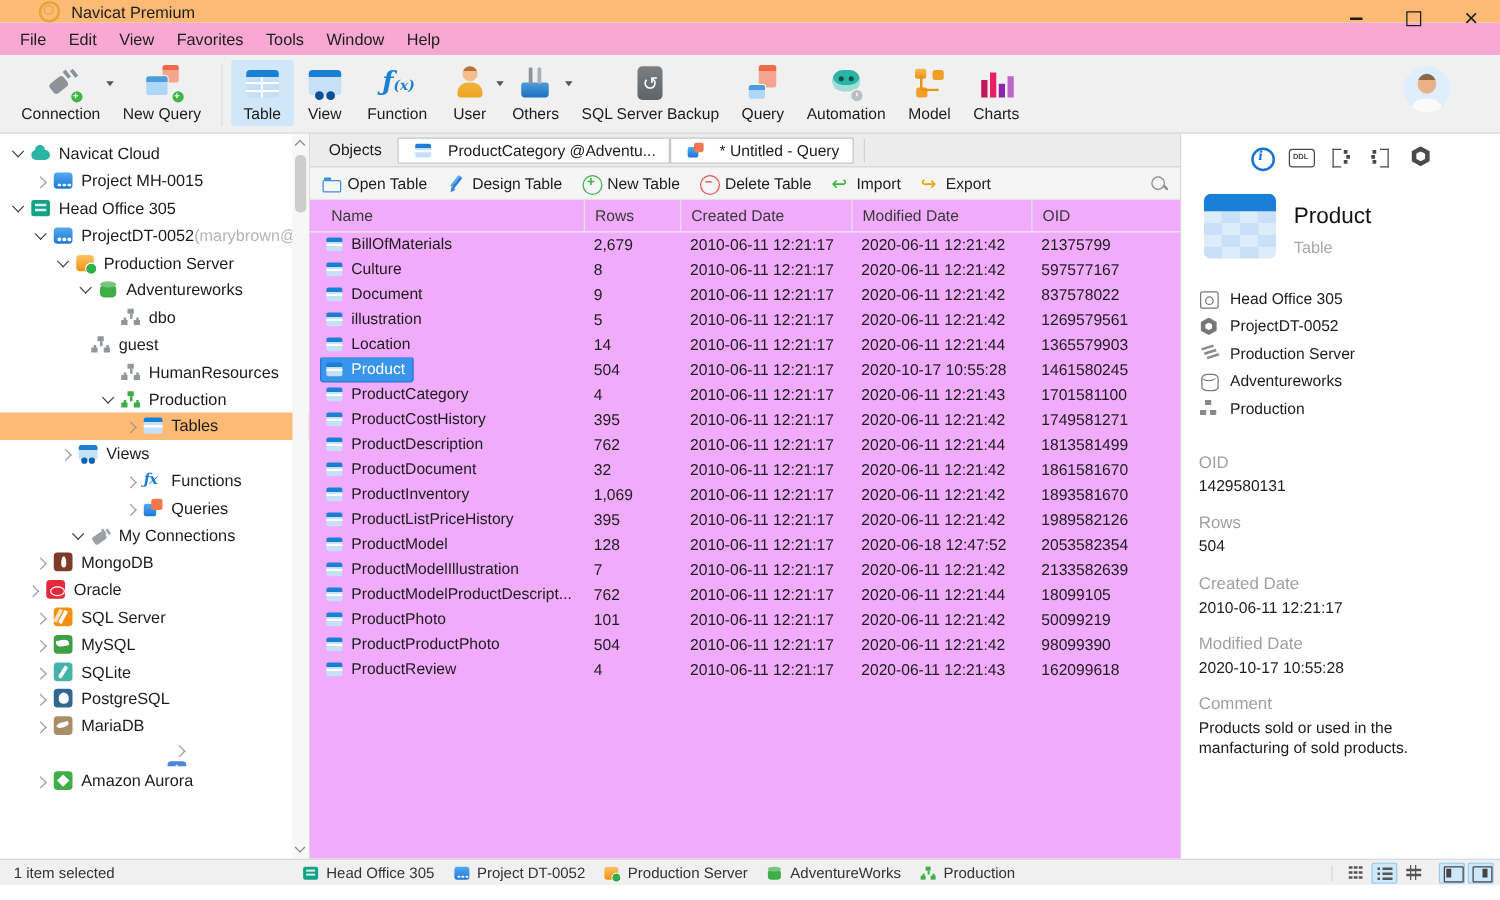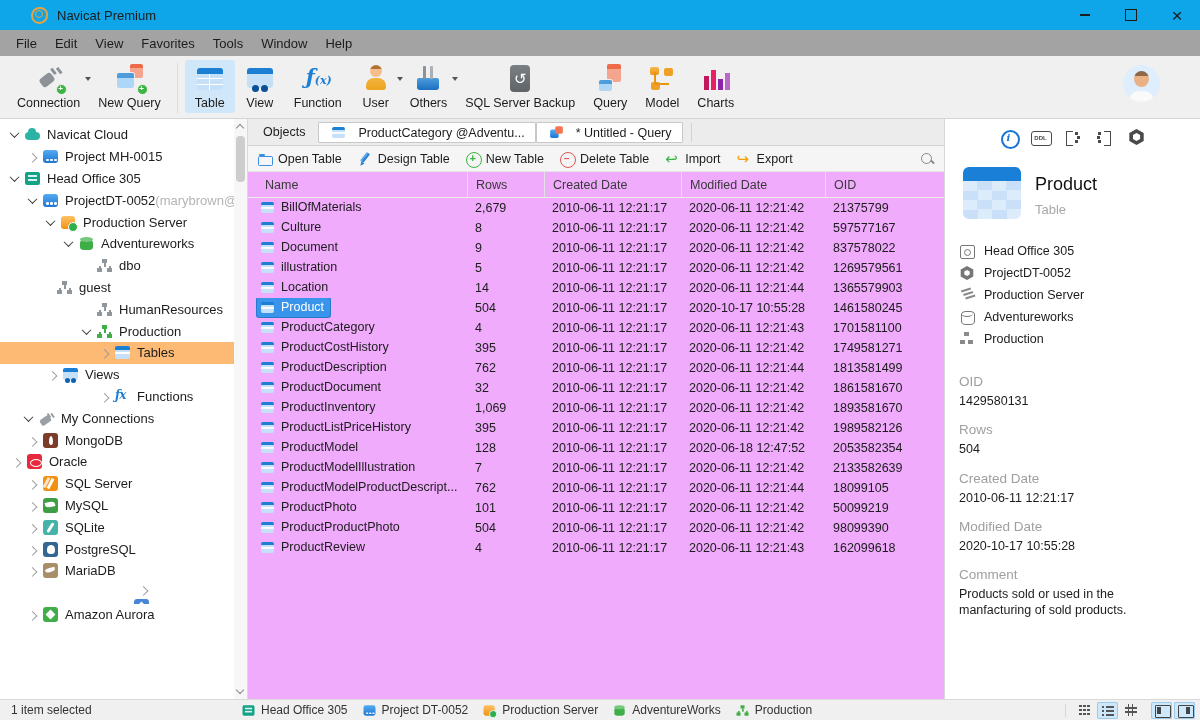--- a/index.html
+++ b/index.html
@@ -1,31 +1,31 @@
 <!DOCTYPE html>
 <html><head>
 <meta charset="utf-8">
 <style>
 *{margin:0;padding:0;box-sizing:border-box}
 html,body{width:1200px;height:720px;overflow:hidden}
 body{font-family:"Liberation Sans",sans-serif;font-size:13px;color:#1c1c1c;background:#fff;position:relative}
 
 
-.titlebar{height:30px;display:flex;align-items:center;background:#0ea5e9;position:relative}
+.titlebar{height:18px;display:flex;align-items:center;background:#fdba74;position:relative}
 .logo{width:17px;height:17px;margin-left:31px;border:2.5px solid #e8a33d;border-radius:50% 44% 50% 48%;position:relative;flex:none}
 .logo::before{content:"";position:absolute;width:6px;height:6px;border:1.8px solid #e8a33d;border-radius:50%;top:1px;left:1.5px}
 .title{margin-left:9px;font-size:13px}
 .wctrl{position:absolute;right:0;top:0;display:flex;height:30px}
 .wbtn{width:46px;height:30px;display:flex;align-items:center;justify-content:center;position:relative}
 .wmin::before{content:"";width:10px;height:1.4px;background:#1c1c1c}
 .wmax::before{content:"";width:10px;height:10px;border:1.3px solid #1c1c1c}
 .wclose::before{content:"×";font-size:19px;line-height:1;color:#1c1c1c}
 
 
-.menubar{height:26px;background:#a3a3a3;display:flex;align-items:center;padding-left:7px}
+.menubar{height:26px;background:#f9a8d4;display:flex;align-items:center;padding-left:7px}
 .mitem{padding:4px 9px;font-size:13px}
 
 
 .toolbar{height:63px;background:#f0f0f0;border-bottom:1px solid #d5d5d5;display:flex;align-items:flex-start;padding:4px 10px 0 8px}
 .tbuttons{display:flex;align-items:flex-end}
 .tbtn{display:flex;flex-direction:column;align-items:center;padding:4px 9px 3px;border-radius:3px;position:relative}
 .tbtn.active{background:#cfe7f8}
 .tico{width:32px;height:30px;position:relative;margin-bottom:2px}
 .tico::before,.tico::after{content:"";position:absolute}
 .tlabel{font-size:12.5px;white-space:nowrap}
@@ -295,20 +295,26 @@
       </div>
       <div class="tbtn">
         <span class="tico i-backup"></span>
         <span class="tlabel">SQL Server Backup</span>
       </div>
       <div class="tbtn">
         <span class="tico i-query"></span>
         <span class="tlabel">Query</span>
       </div>
       <div class="tbtn">
+        <span class="tico i-automation">
+          <span class="clockbadge"></span>
+        </span>
+        <span class="tlabel">Automation</span>
+      </div>
+      <div class="tbtn">
         <span class="tico i-model"></span>
         <span class="tlabel">Model</span>
       </div>
       <div class="tbtn">
         <span class="tico i-charts"></span>
         <span class="tlabel">Charts</span>
       </div>
     </div>
   <div class="avatar"></div>
 </div>
@@ -345,21 +351,21 @@
         <div class="trow" style="padding-left: 60px;">
           <span class="chev down"></span>
           <span class="ico ic-database"></span>
           <span class="tlbl">Adventureworks</span>
         </div>
         <div class="trow" style="padding-left: 78px; align-items: center;">
           <span class="chev none"></span>
           <span class="ico ic-schema"></span>
           <span class="tlbl">dbo</span>
         </div>
-        <div class="trow" style="padding-left: 38px;">
+        <div class="trow" style="padding-left: 54px;">
           <span class="chev none"></span>
           <span class="ico ic-schema"></span>
           <span class="tlbl">guest</span>
         </div>
         <div class="trow" style="padding-left: 78px;">
           <span class="chev none"></span>
           <span class="ico ic-schema"></span>
           <span class="tlbl">HumanResources</span>
         </div>
         <div class="trow" style="padding-left: 78px;">
@@ -375,31 +381,36 @@
         <div class="trow" style="padding-left: 44px;">
           <span class="chev right"></span>
           <span class="ico ic-views"></span>
           <span class="tlbl">Views</span>
         </div>
         <div class="trow" style="padding-left: 96px;">
           <span class="chev right"></span>
           <span class="ico ic-functions"></span>
           <span class="tlbl">Functions</span>
         </div>
-        <div class="trow" style="padding-left: 20px;">
+        <div class="trow" style="padding-left: 96px;">
+          <span class="chev right"></span>
+          <span class="ico ic-queries"></span>
+          <span class="tlbl">Queries</span>
+        </div>
+        <div class="trow" style="padding-left: 6px; margin-left: 48px;">
           <span class="chev down"></span>
           <span class="ico ic-connections"></span>
           <span class="tlbl">My Connections</span>
         </div>
         <div class="trow" style="padding-left: 24px;">
           <span class="chev right"></span>
           <span class="ico ic-mongodb bdg"></span>
           <span class="tlbl">MongoDB</span>
         </div>
-        <div class="trow" style="padding-left: 8px; align-items: center;">
+        <div class="trow" style="padding-left: 18px; align-items: center;">
           <span class="chev right"></span>
           <span class="ico ic-oracle bdg"></span>
           <span class="tlbl">Oracle</span>
         </div>
         <div class="trow" style="padding-left: 24px;">
           <span class="chev right"></span>
           <span class="ico ic-sqlserver bdg"></span>
           <span class="tlbl">SQL Server</span>
         </div>
         <div class="trow" style="padding-left: 24px;">

